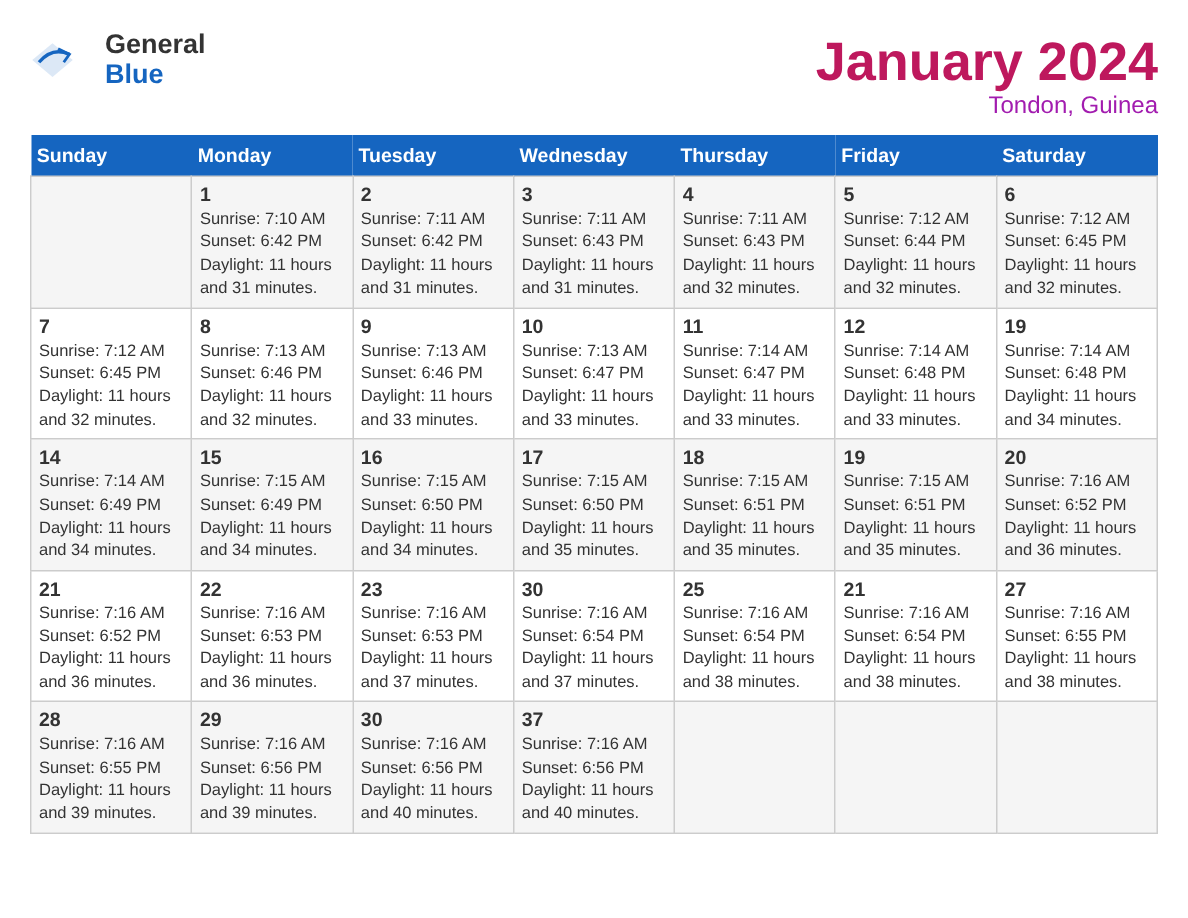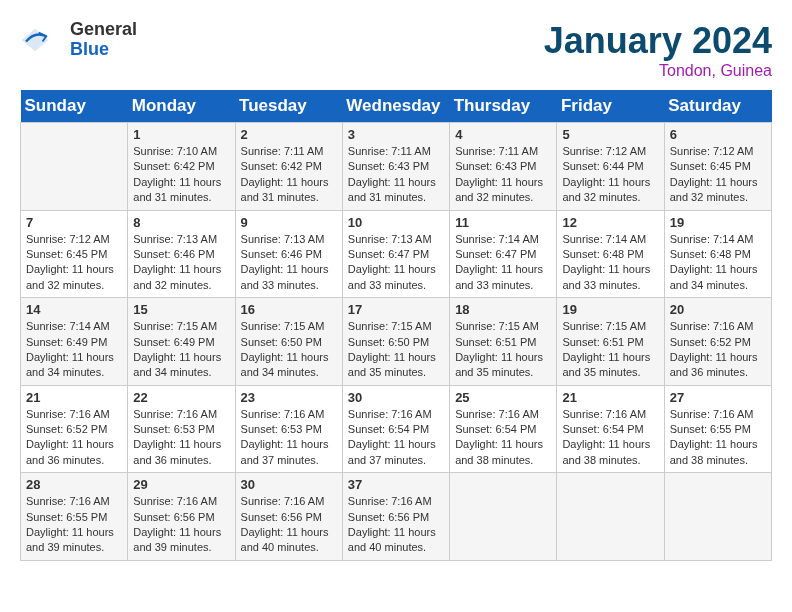--- a/index.html
+++ b/index.html
@@ -32,37 +32,37 @@
       width: 30px;
       height: 30px;
       margin-right: 4px;
     }
     .title-block {
       text-align: right;
     }
     .month-title {
       font-size: 36px;
       font-weight: bold;
-      color: #0c4a6e;
+      color: #be185d;
     }
     .location {
       font-size: 16px;
       color: #a21caf;
     }
     table {
       width: 100%;
       border-collapse: collapse;
       font-size: 11px;
     }
     thead tr th {
       background-color: #1565c0;
       color: #fff;
       padding: 6px 4px;
       text-align: left;
-      font-size: 17px;
+      font-size: 13px;
       font-weight: bold;
     }
     tbody tr td {
       border: 1px solid #ccc;
       vertical-align: top;
       padding: 4px 5px;
       min-height: 80px;
       width: 107px;
     }
     tbody tr:nth-child(odd) td {

